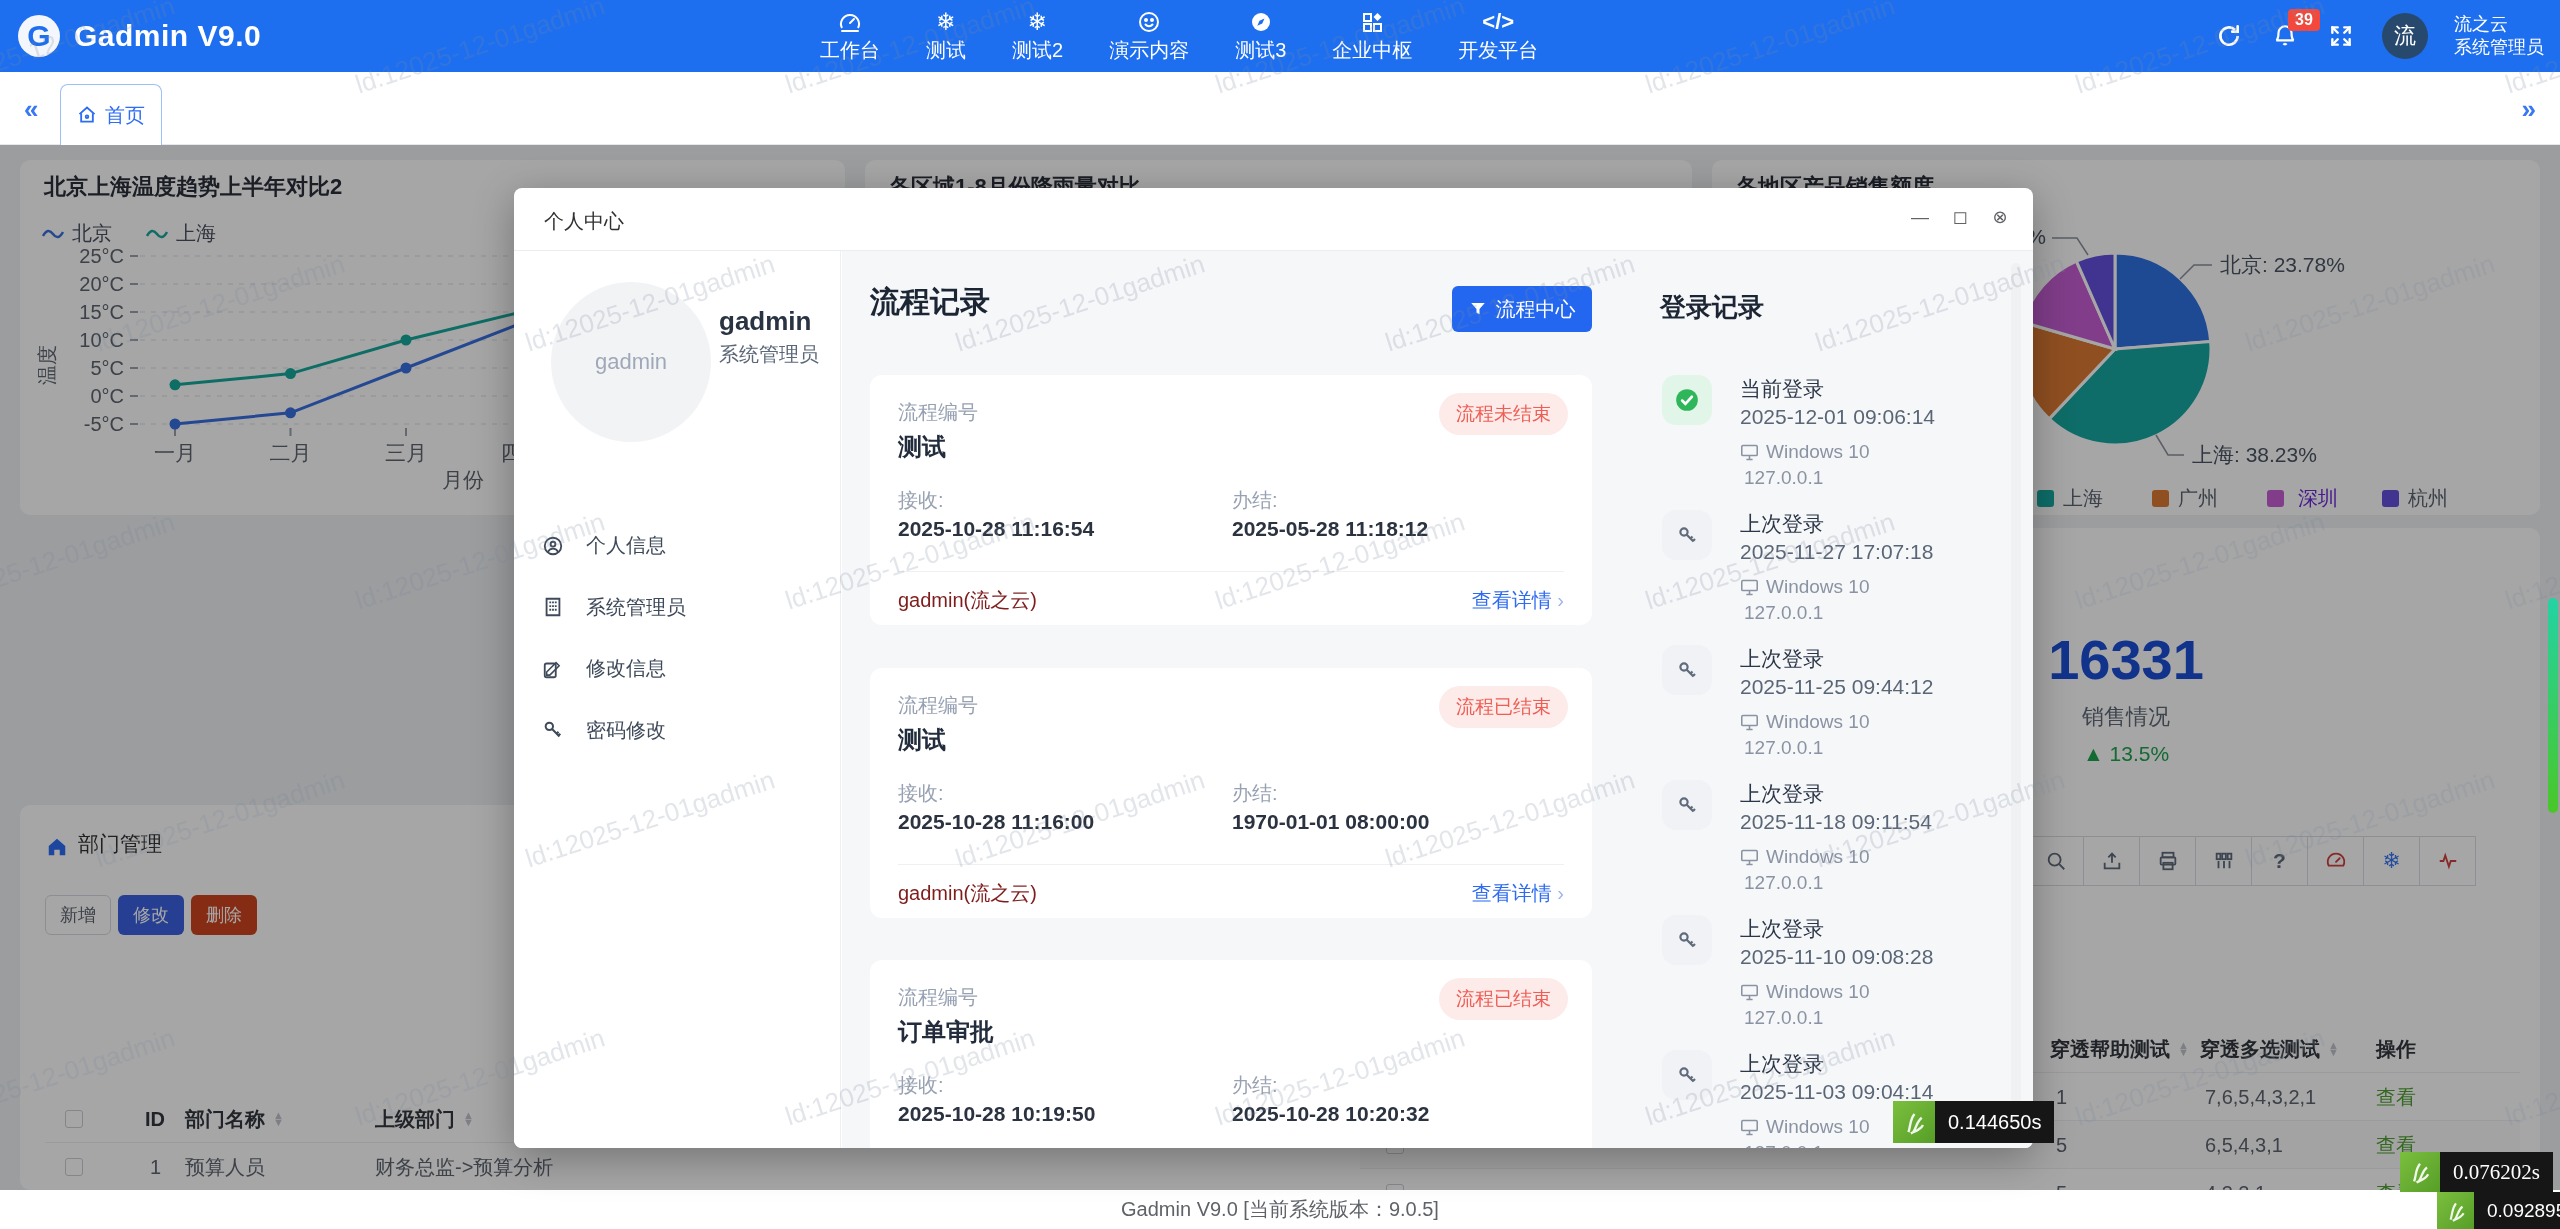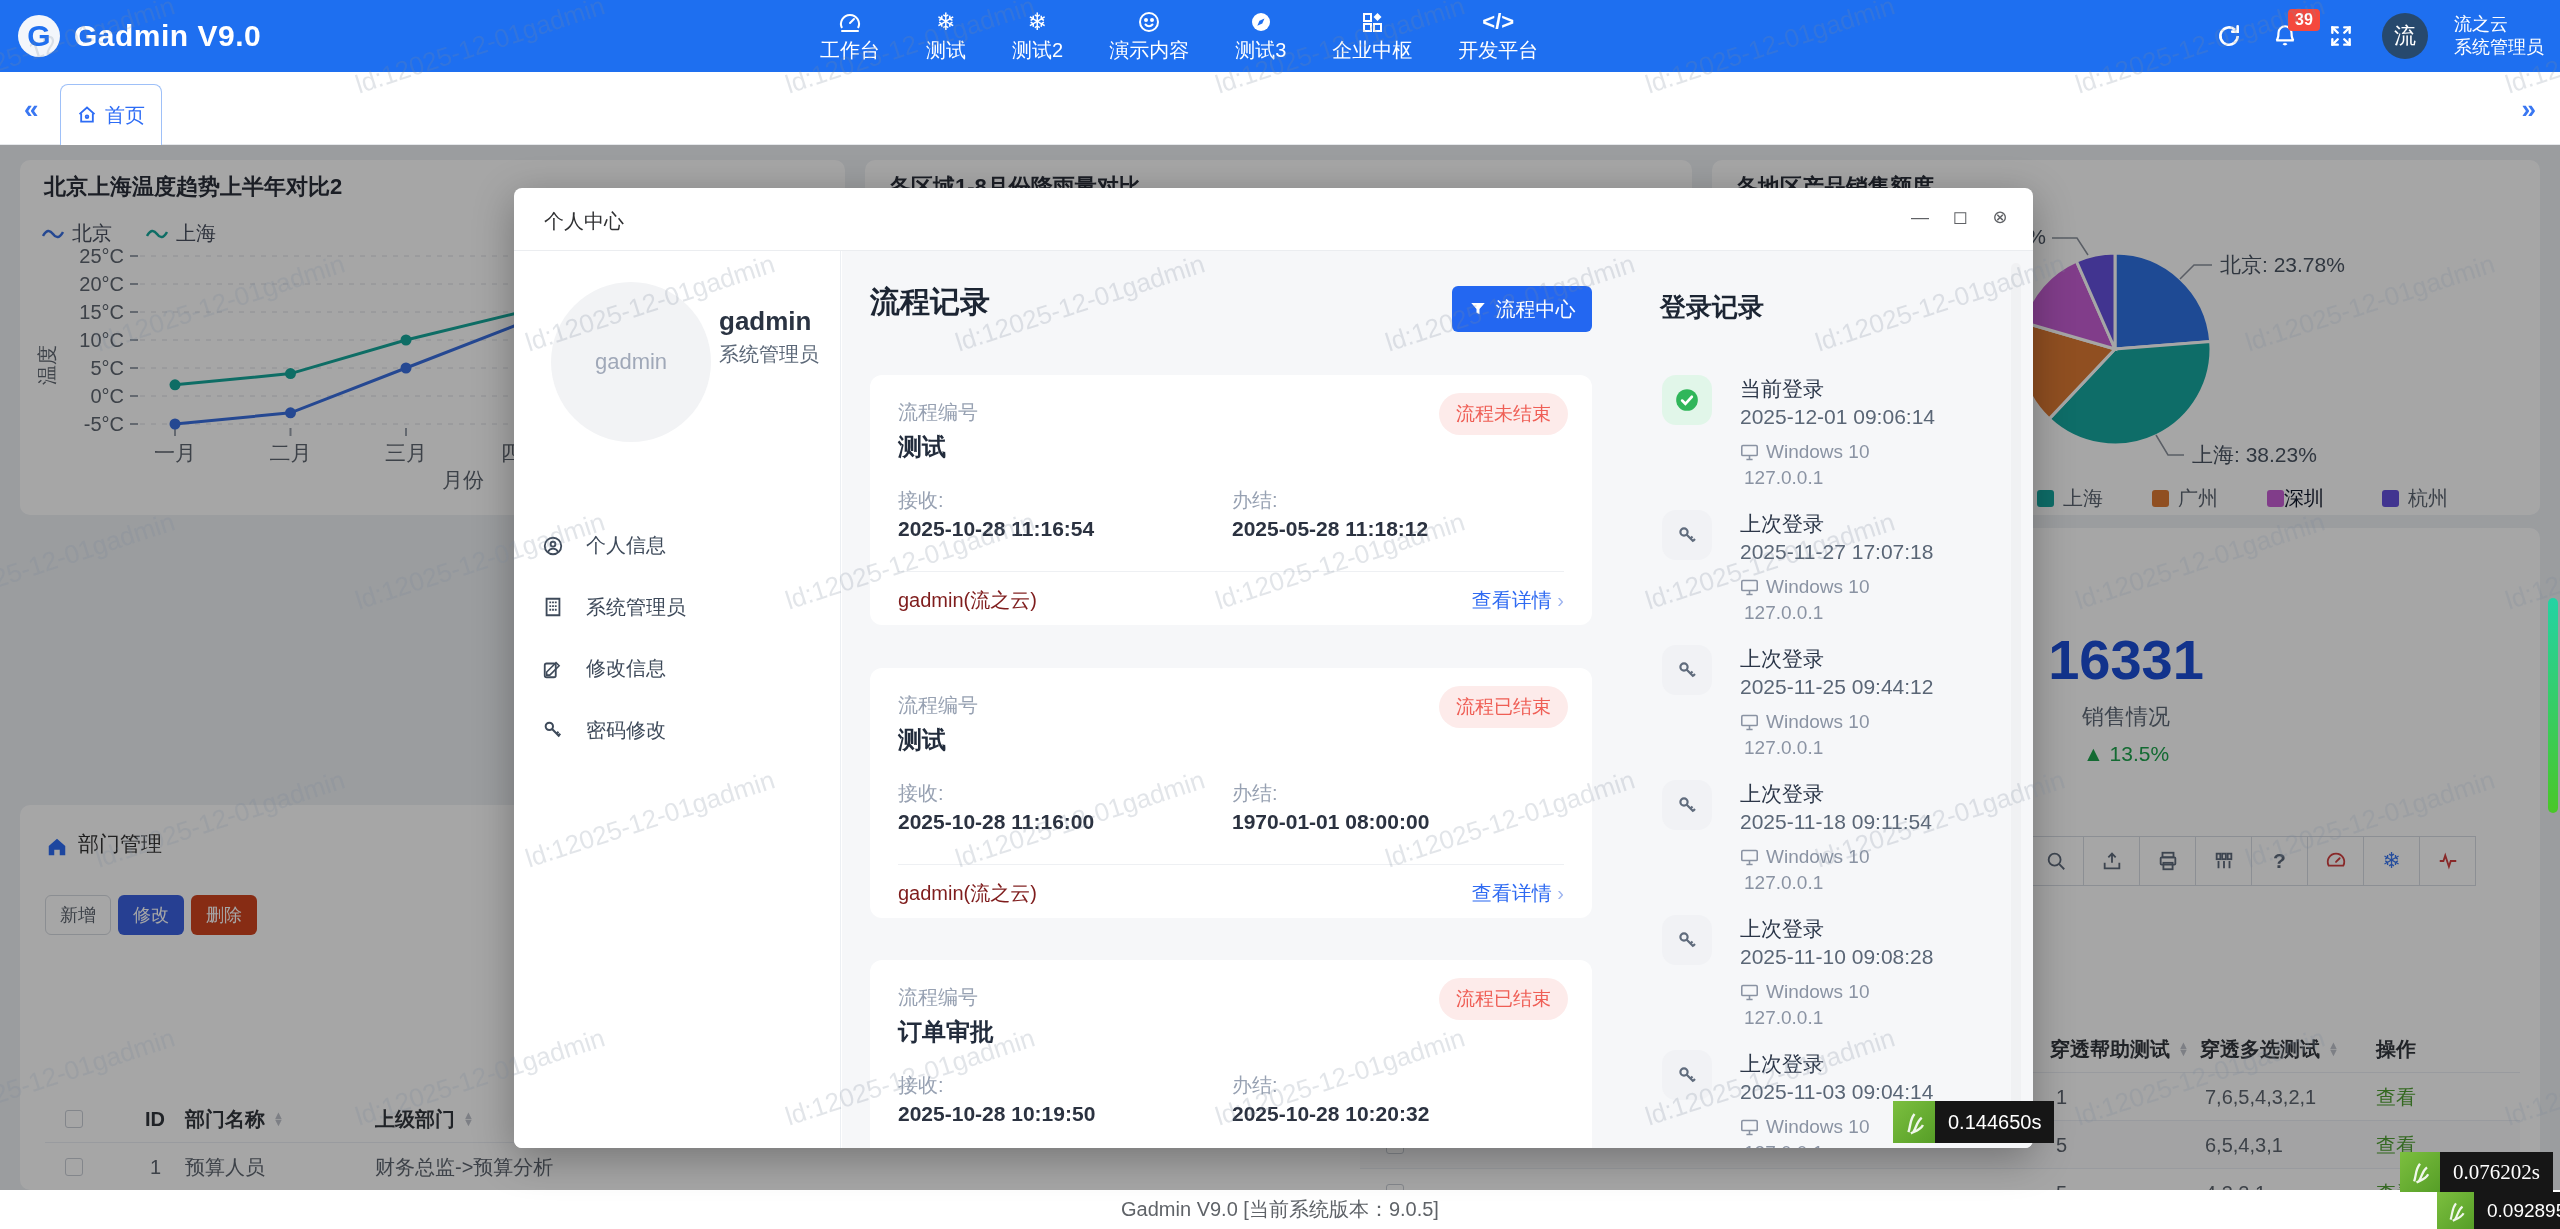--- a/index.html
+++ b/index.html
@@ -306,21 +306,21 @@
             <span>北京</span>
           </div>
           <div class="pli" style="position: absolute; top: 325px; left: 325px; display: flex; align-items: center; gap: 9px; font-size: 20px; color: rgb(91, 100, 112);">
             <span style="width: 17px; height: 17px; border-radius: 3px; background: rgb(22, 168, 160);"></span>
             <span>上海</span>
           </div>
           <div class="pli" style="position: absolute; top: 325px; left: 440px; display: flex; align-items: center; gap: 9px; font-size: 20px; color: rgb(91, 100, 112);">
             <span style="width: 17px; height: 17px; border-radius: 3px; background: rgb(221, 122, 51);"></span>
             <span>广州</span>
           </div>
-          <div class="pli" style="position: absolute; top: 325px; left: 555px; display: flex; align-items: center; gap: 0; font-size: 20px; color: #0f172a;">
+          <div class="pli" style="position: absolute; top: 325px; left: 555px; display: flex; align-items: center; gap: 14px; font-size: 20px; color: #6d28d9;">
             <span style="width: 17px; height: 17px; border-radius: 3px; background: rgb(199, 95, 212);"></span>
             <span>深圳</span>
           </div>
           <div class="pli" style="position: absolute; top: 325px; left: 670px; display: flex; align-items: center; gap: 9px; font-size: 20px; color: rgb(91, 100, 112);">
             <span style="width: 17px; height: 17px; border-radius: 3px; background: rgb(101, 80, 221);"></span>
             <span>杭州</span>
           </div>
         </div>
     </div>
 

